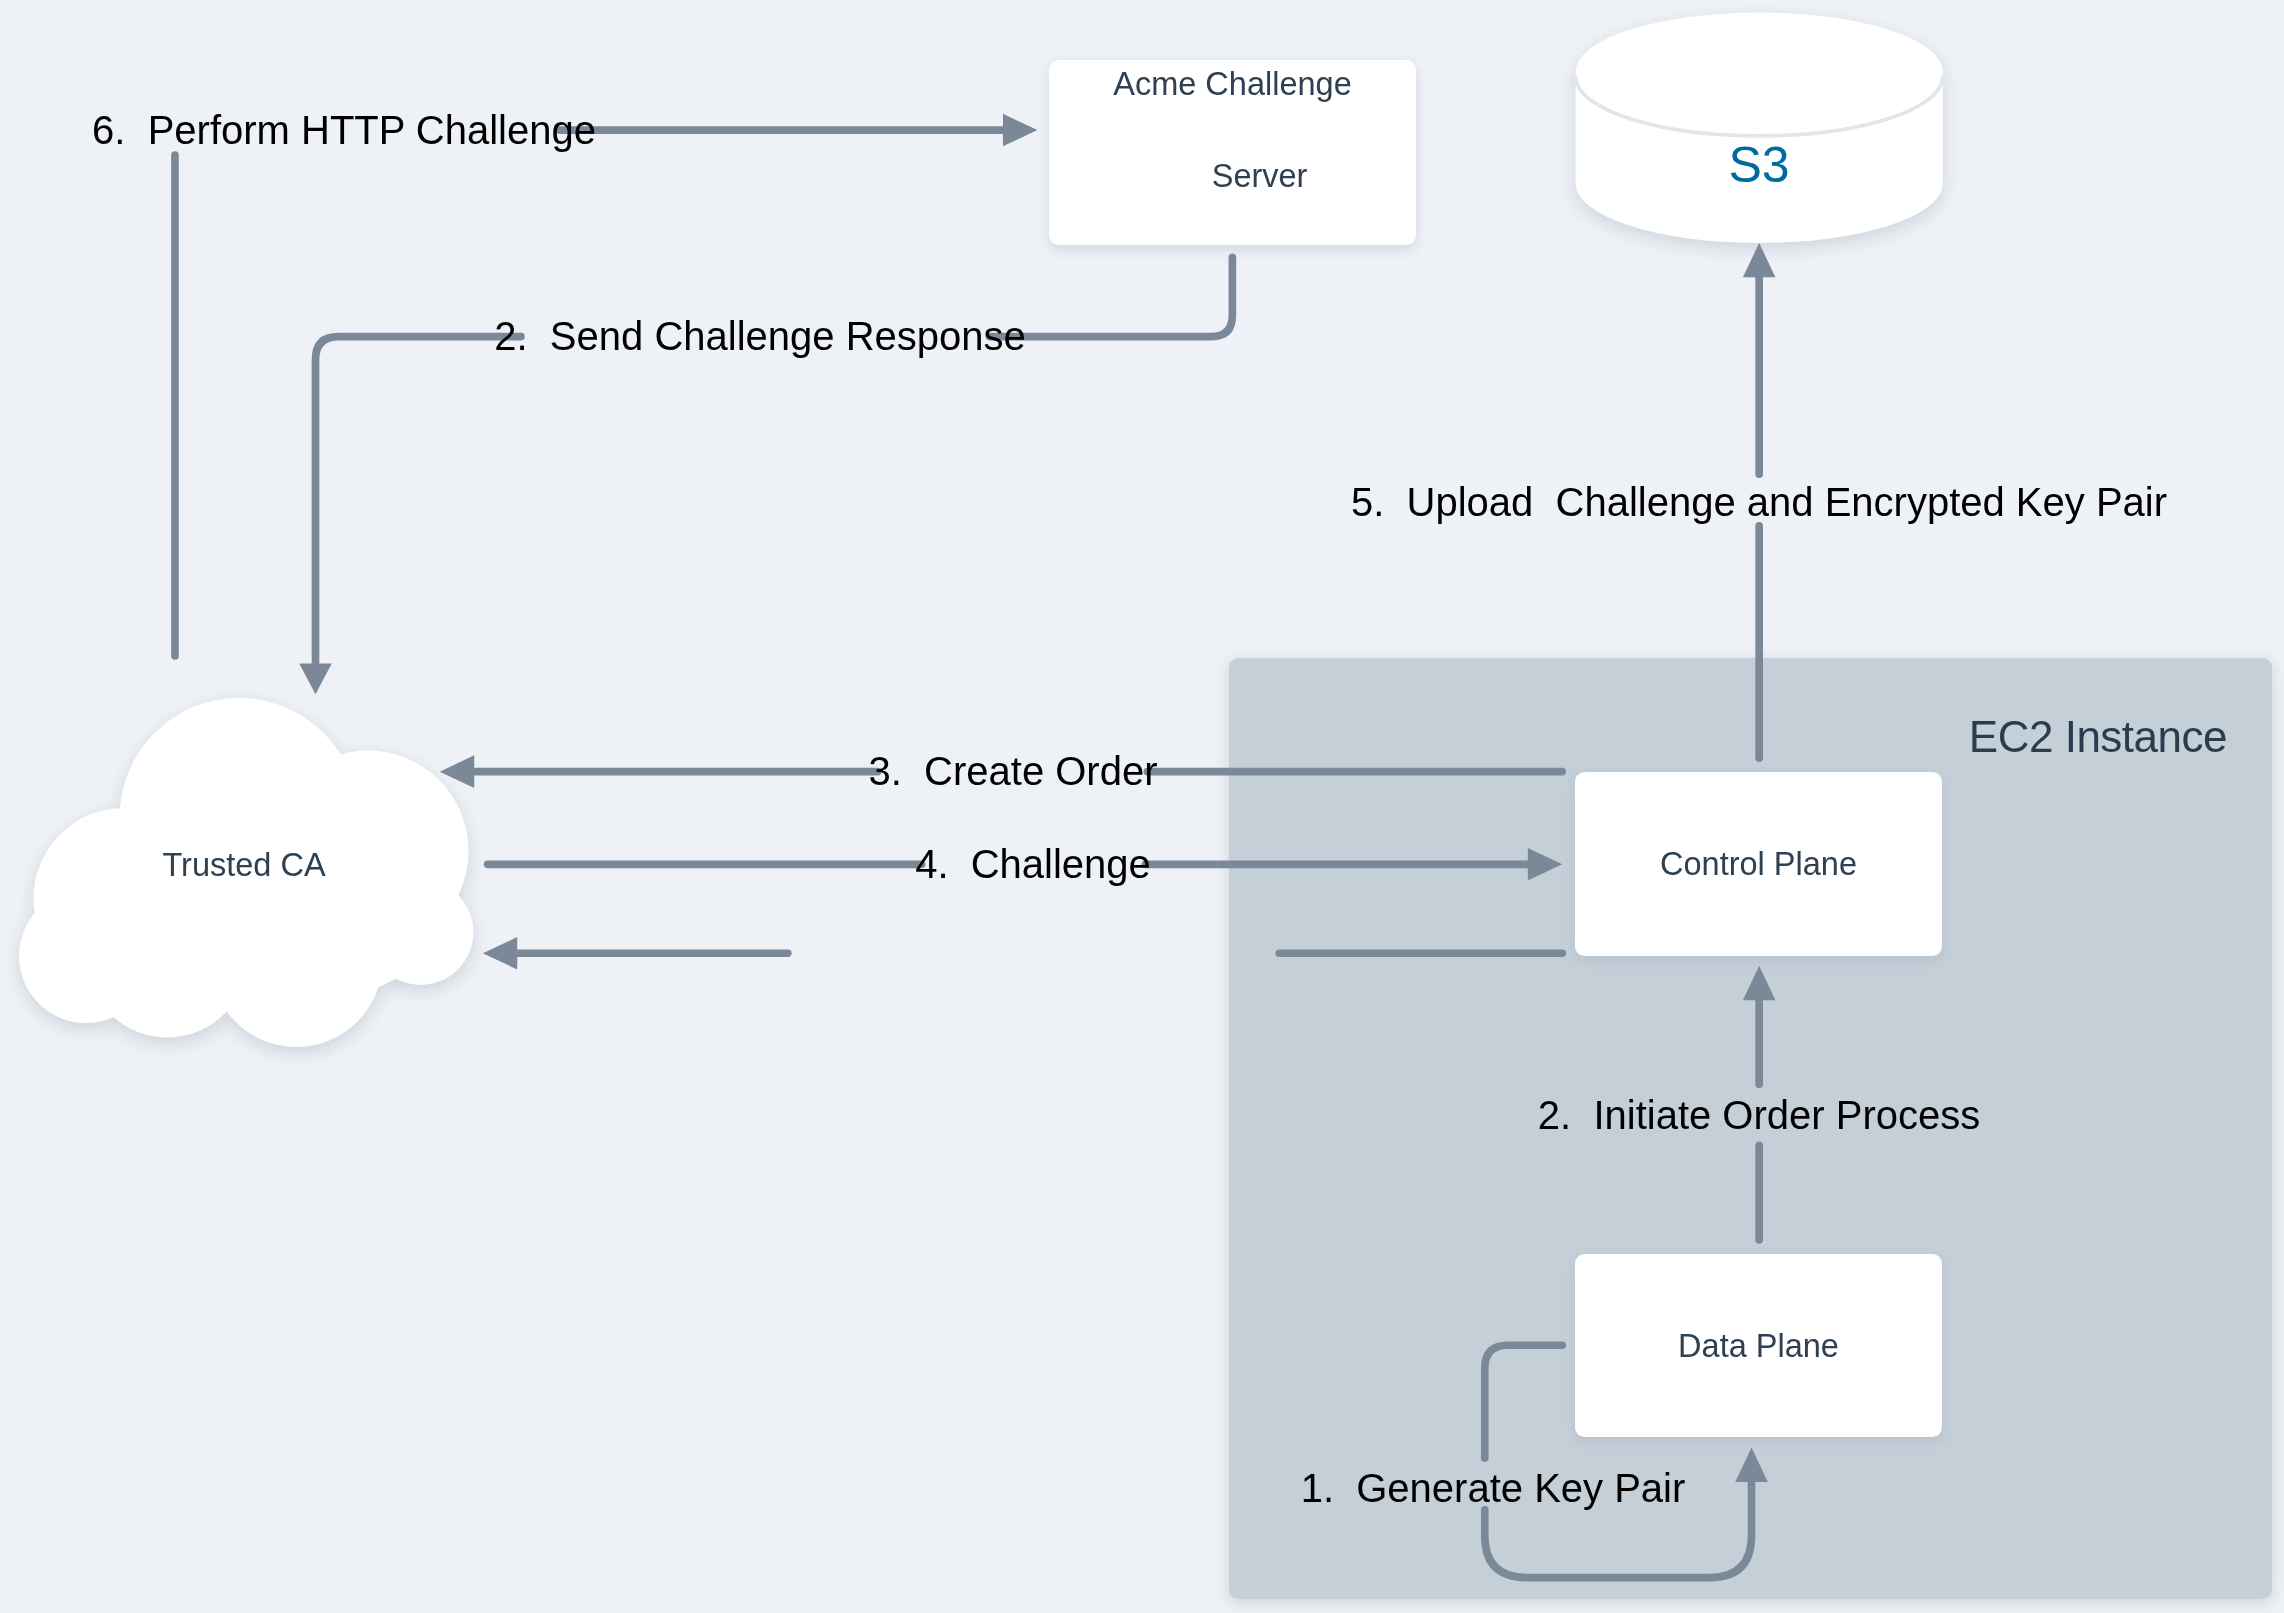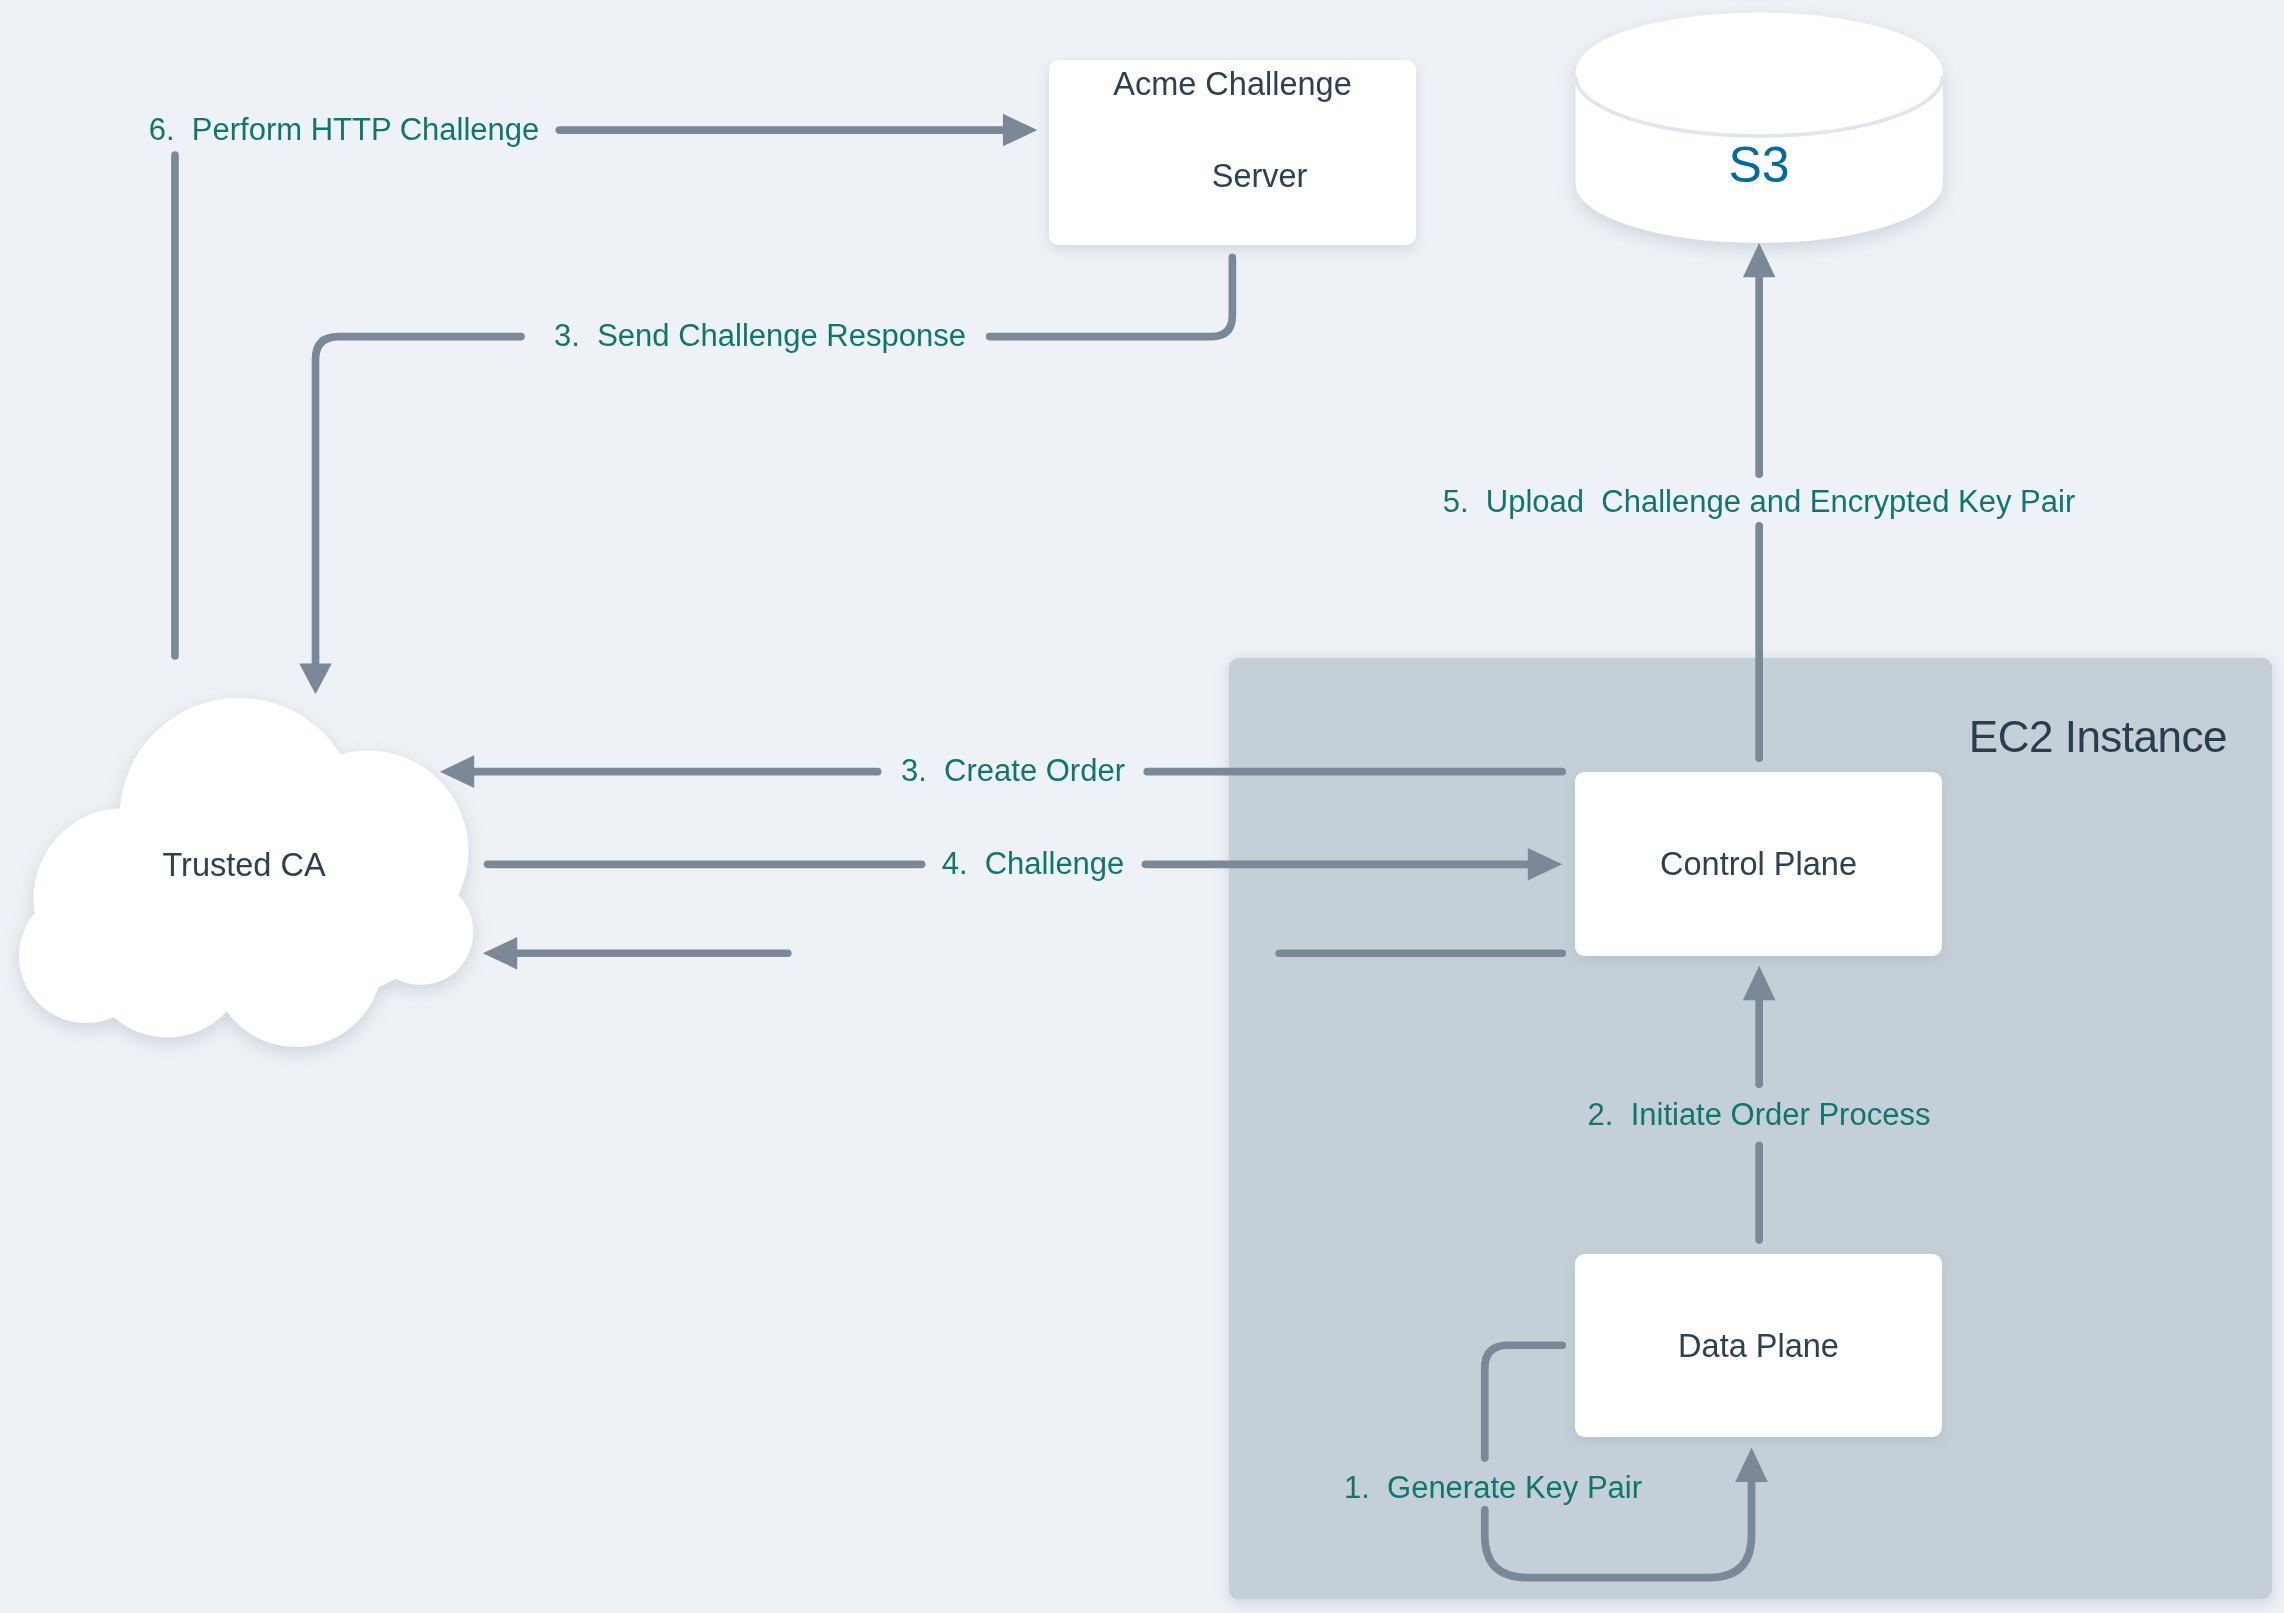--- a/index.html
+++ b/index.html
@@ -26,21 +26,21 @@
     box-shadow:0 4.8px 11.5px rgba(150,165,185,0.30);
     display:flex;align-items:center;justify-content:center;
     text-align:center;
   }
   .node .node-label{font-size:32.5px;line-height:46px;color:#2e4051;white-space:pre;}
   .acme{left:1049px;top:60px;width:367px;height:185px;}
   .control{left:1575px;top:772px;width:367px;height:184px;}
   .data{left:1575px;top:1254px;width:367px;height:183px;}
   .float-label{
     position:absolute;transform:translate(-50%,-50%);
-    font-size:31px;color:#0f766e;white-space:pre;
+    font-size:40px;color:#000000;white-space:pre;
   }
   .s3-label{
     position:absolute;transform:translate(-50%,-50%);
     font-size:50px;color:#0369a1;white-space:pre;
   }
   .cloud-label{
     position:absolute;transform:translate(-50%,-50%);
     font-size:32.5px;color:#2e4051;white-space:pre;
   }
 </style>
@@ -132,16 +132,16 @@
   <div class="s3-label" style="left:1759px;top:165px;">S3</div>
 
   <div class="cloud-label" style="left:244px;top:865px;">Trusted CA</div>
 
   <div class="float-label" style="left:1493px;top:1488px;">1.  Generate Key Pair</div>
   <div class="float-label" style="left:1759px;top:1115px;">2.  Initiate Order Process</div>
   <div class="float-label" style="left:1013px;top:771px;">3.  Create Order</div>
   <div class="float-label" style="left:1033px;top:864px;">4.  Challenge</div>
   <div class="float-label" style="left:1759px;top:502px;">5.  Upload  Challenge and Encrypted Key Pair</div>
   <div class="float-label" style="left:344px;top:130px;">6.  Perform HTTP Challenge</div>
-  <div class="float-label" style="left:760px;top:336px;">3.  Send Challenge Response</div>
+  <div class="float-label" style="left:760px;top:336px;">2.  Send Challenge Response</div>
 
 </div>
 
 
 </body></html>

